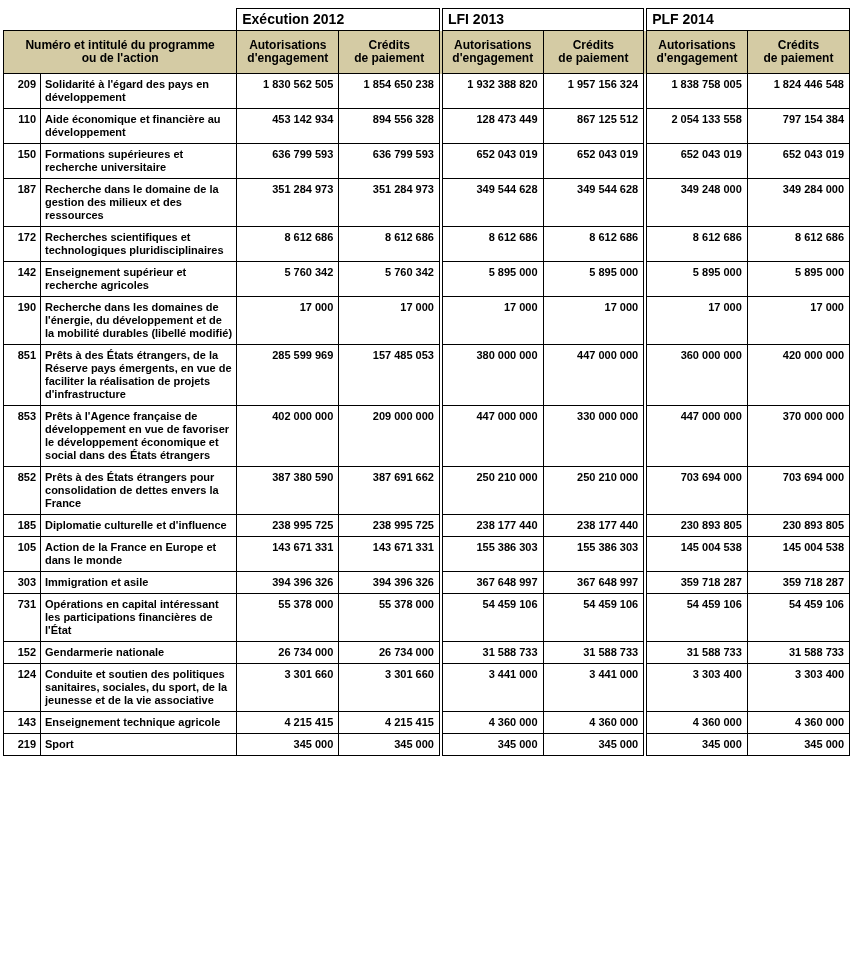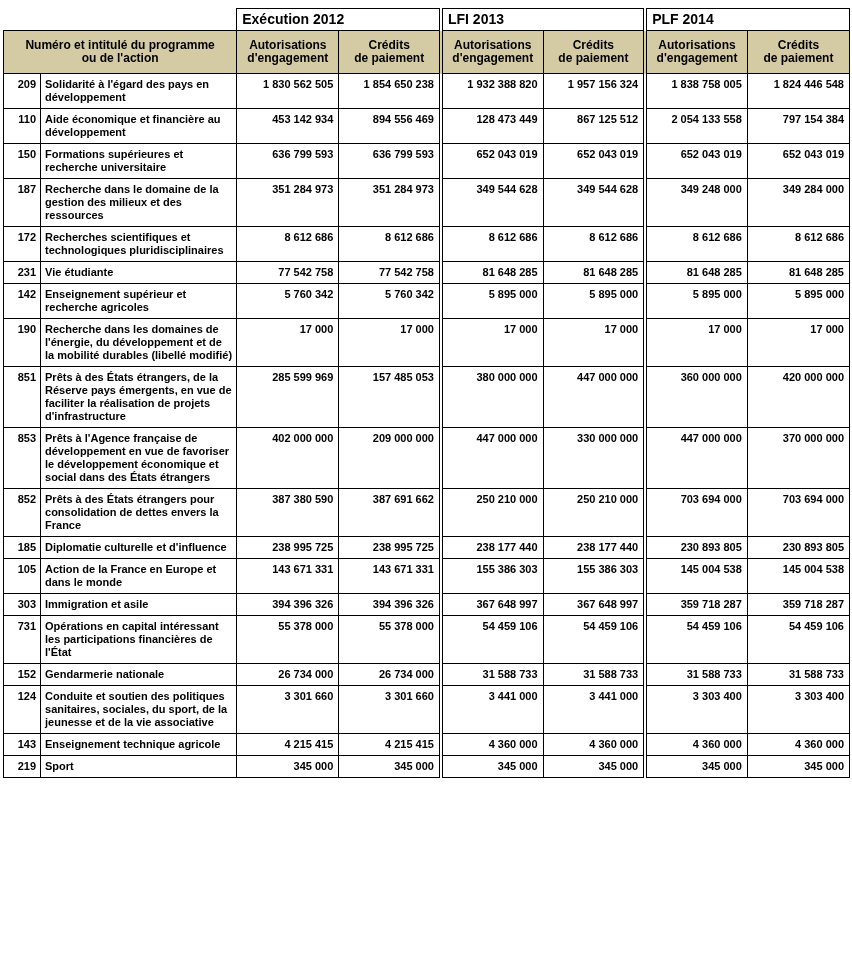--- a/index.html
+++ b/index.html
@@ -104,21 +104,21 @@
           <td class="val">1 854 650 238</td>
           <td class="val gsep">1 932 388 820</td>
           <td class="val">1 957 156 324</td>
           <td class="val gsep">1 838 758 005</td>
           <td class="val">1 824 446 548</td>
         </tr>
         <tr>
           <td class="num">110</td>
           <td class="title">Aide économique et financière au développement</td>
           <td class="val">453 142 934</td>
-          <td class="val">894 556 469</td>
+          <td class="val">894 556 328</td>
           <td class="val gsep">128 473 449</td>
           <td class="val">867 125 512</td>
           <td class="val gsep">2 054 133 558</td>
           <td class="val">797 154 384</td>
         </tr>
         <tr>
           <td class="num">150</td>
           <td class="title">Formations supérieures et recherche universitaire</td>
           <td class="val">636 799 593</td>
           <td class="val">636 799 593</td>
@@ -141,30 +141,20 @@
           <td class="num">172</td>
           <td class="title">Recherches scientifiques et technologiques pluridisciplinaires</td>
           <td class="val">8 612 686</td>
           <td class="val">8 612 686</td>
           <td class="val gsep">8 612 686</td>
           <td class="val">8 612 686</td>
           <td class="val gsep">8 612 686</td>
           <td class="val">8 612 686</td>
         </tr>
         <tr>
-          <td class="num">231</td>
-          <td class="title">Vie étudiante</td>
-          <td class="val">77 542 758</td>
-          <td class="val">77 542 758</td>
-          <td class="val gsep">81 648 285</td>
-          <td class="val">81 648 285</td>
-          <td class="val gsep">81 648 285</td>
-          <td class="val">81 648 285</td>
-        </tr>
-        <tr>
           <td class="num">142</td>
           <td class="title">Enseignement supérieur et recherche agricoles</td>
           <td class="val">5 760 342</td>
           <td class="val">5 760 342</td>
           <td class="val gsep">5 895 000</td>
           <td class="val">5 895 000</td>
           <td class="val gsep">5 895 000</td>
           <td class="val">5 895 000</td>
         </tr>
         <tr>

